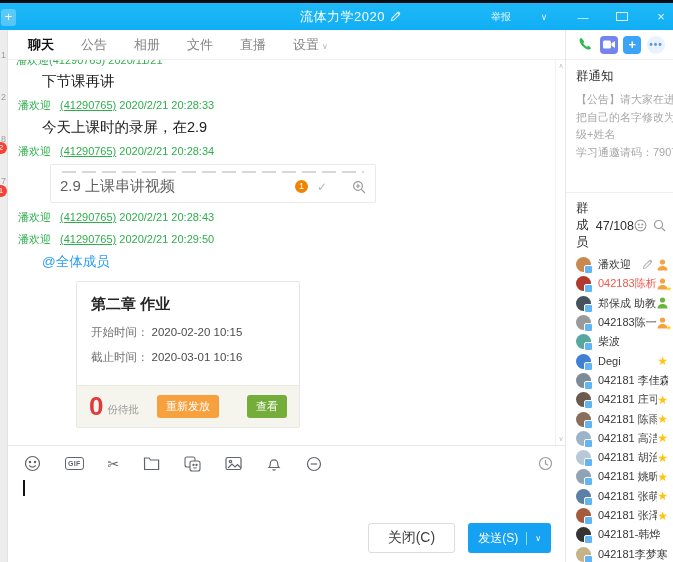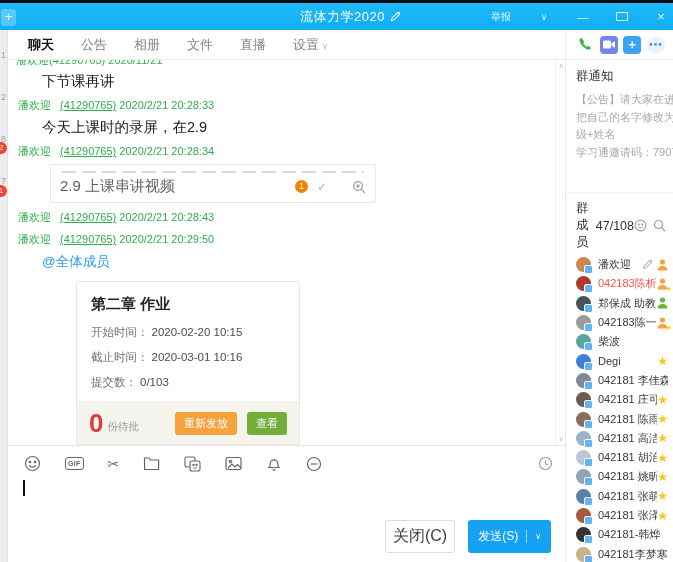--- a/index.html
+++ b/index.html
@@ -49,38 +49,38 @@
   .vc-zoom { margin-left:16px; color:#9b9b9b; }
   
   .hw-card { width:224px; margin:10px 0 8px 60px; border:1px solid #e7e7e7; border-radius:2px; background:#fff; }
   .hw-body { padding:13px 14px 10px 14px; }
   .hw-title { font-size:15px; font-weight:bold; color:#252525; margin-bottom:11px; }
   .hw-line { font-size:11.5px; color:#707070; margin-bottom:10px; }
   .hw-line .val { color:#4c4c4c; margin-left:3px; }
   .hw-footer { background:#f5f5ee; border-top:1px solid #e9e9df; padding:8px 12px 9px 12px; display:flex; align-items:center; }
   .hw-zero { font-size:26px; font-weight:bold; color:#e03a3a; line-height:24px; }
   .hw-pending { font-size:10.5px; color:#999; margin-left:4px; margin-top:8px; }
-  .hw-btns { margin-left:auto; display:flex; gap:10px; }
+  .hw-btns { margin-left:auto; display:flex; gap:28px; }
   .hw-btn { font-size:11px; color:#fff; border:none; border-radius:3px; padding:4px 9px; cursor:pointer; font-family:inherit; }
   .hw-btn.orange { background:#f6a13e; }
   .hw-btn.green { background:#74ad39; }
   
   .chat-scroll { position:absolute; right:0; top:0; width:10px; height:385px; border-left:1px solid #f1f1f1; }
   .chat-scroll .arr { position:absolute; left:0; width:10px; text-align:center; font-size:7px; color:#c2c2c2; }
   
   .inputarea { position:absolute; left:8px; top:445px; width:557px; height:117px; background:#fff; border-top:1px solid #e8e8e8; }
   .toolbar { display:flex; align-items:center; gap:24px; padding:9px 0 0 16px; color:#61666d; }
   .tb-icon { display:inline-flex; align-items:center; cursor:pointer; }
   .gif-box { border:1.2px solid #61666d; border-radius:3px; font-size:7px; font-weight:bold; padding:2px 2px; color:#61666d; letter-spacing:.3px; }
   .scissors-glyph { font-size:14px; line-height:14px; }
   .history-clock { position:absolute; right:12px; top:10px; color:#9aa0a6; cursor:pointer; }
   .cursor { position:absolute; left:15px; top:34px; width:1.5px; height:16px; background:#111; animation:blink 1.1s steps(1) infinite; }
   @keyframes blink { 50% { opacity:0; } }
   .send-row { position:absolute; right:14px; bottom:9px; display:flex; gap:13px; }
-  .btn-close { background:#fff; border:1px solid #dcdcdc; border-radius:3px; font-size:16px; color:#3d3d3d; padding:5px 7px; cursor:pointer; font-family:inherit; }
+  .btn-close { background:#fff; border:1px solid #dcdcdc; border-radius:3px; font-size:14px; color:#3d3d3d; padding:5px 19px; cursor:pointer; font-family:inherit; }
   .btn-send { background:#15a2f3; border:none; border-radius:3px; color:#fff; font-size:12px; padding:5px 10px; display:flex; align-items:center; cursor:pointer; font-family:inherit; }
   .btn-send .sep { width:1px; height:13px; background:rgba(255,255,255,.55); margin:0 8px; }
   .btn-send .caret { font-size:8px; }
   
   .sidebar { position:absolute; left:565px; top:30px; width:108px; height:532px; background:#fff; border-left:1px solid #e8e8e8; overflow:hidden; }
   .sb-icons { height:30px; border-bottom:1px solid #efefef; display:flex; align-items:center; justify-content:space-between; padding:0 8px 0 10px; }
   .sb-ic { width:18px; height:18px; display:flex; align-items:center; justify-content:center; cursor:pointer; }
   .ic-video { background:#7583f0; border-radius:4px; }
   .ic-plusb { background:#3ba4f7; border-radius:4px; color:#fff; font-size:13px; font-weight:bold; line-height:16px; }
   .ic-more { background:#e9f3fd; border-radius:9px; color:#5d97d5; font-size:10px; font-weight:bold; letter-spacing:1px; line-height:16px; }
@@ -189,21 +189,20 @@
       <span>2020/2/21 20:29:50</span>
     </div>
 
     <div class="mention">@全体成员</div>
 
     <div class="hw-card">
       <div class="hw-body">
         <div class="hw-title">第二章 作业</div>
         <div class="hw-line"><span>开始时间：</span><span class="val">2020-02-20 10:15</span></div>
         <div class="hw-line"><span>截止时间：</span><span class="val">2020-03-01 10:16</span></div>
-        <div class="hw-line" style="margin-bottom:2px"><span>提交数：</span><span class="val">0/103</span></div>
       </div>
       <div class="hw-footer">
         <span class="hw-zero">0</span>
         <span class="hw-pending">份待批</span>
         <span class="hw-btns">
           <button class="hw-btn orange">重新发放</button>
           <button class="hw-btn green">查看</button>
         </span>
       </div>
     </div>

